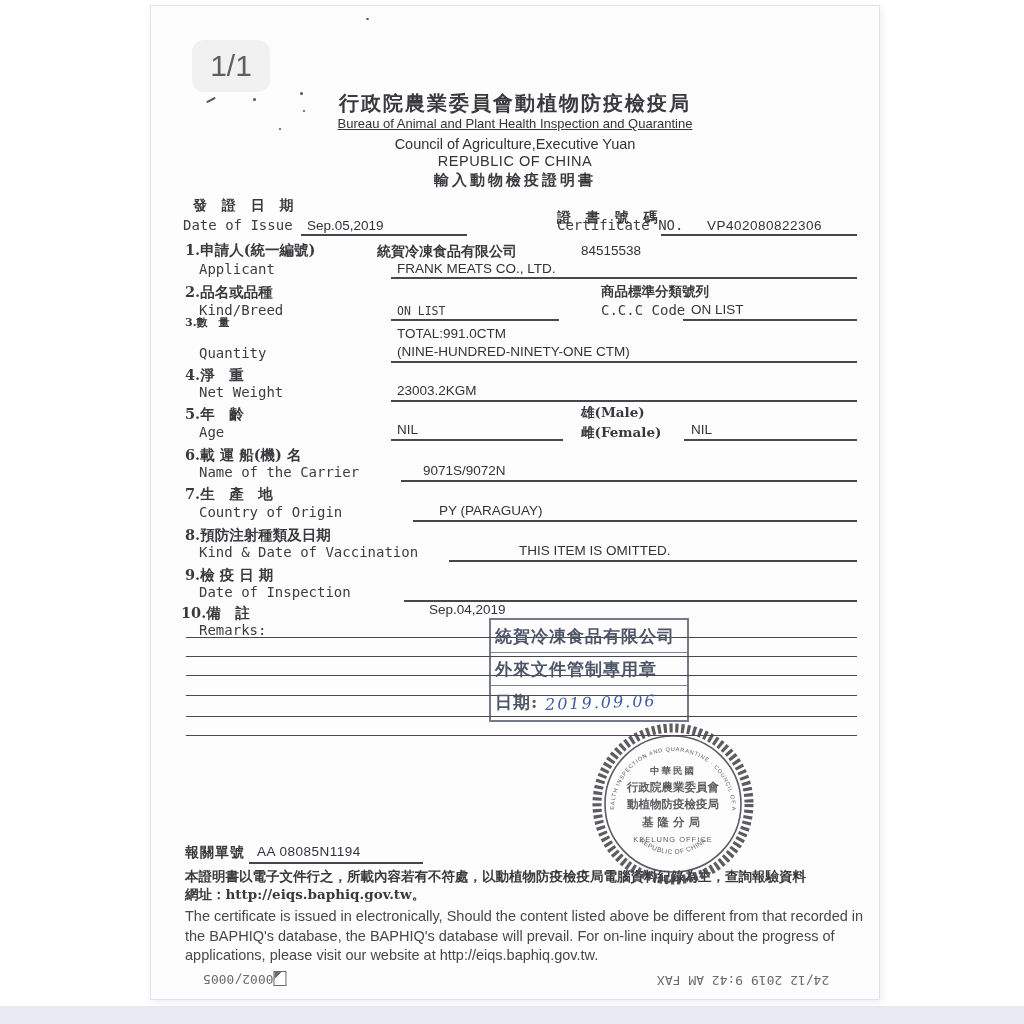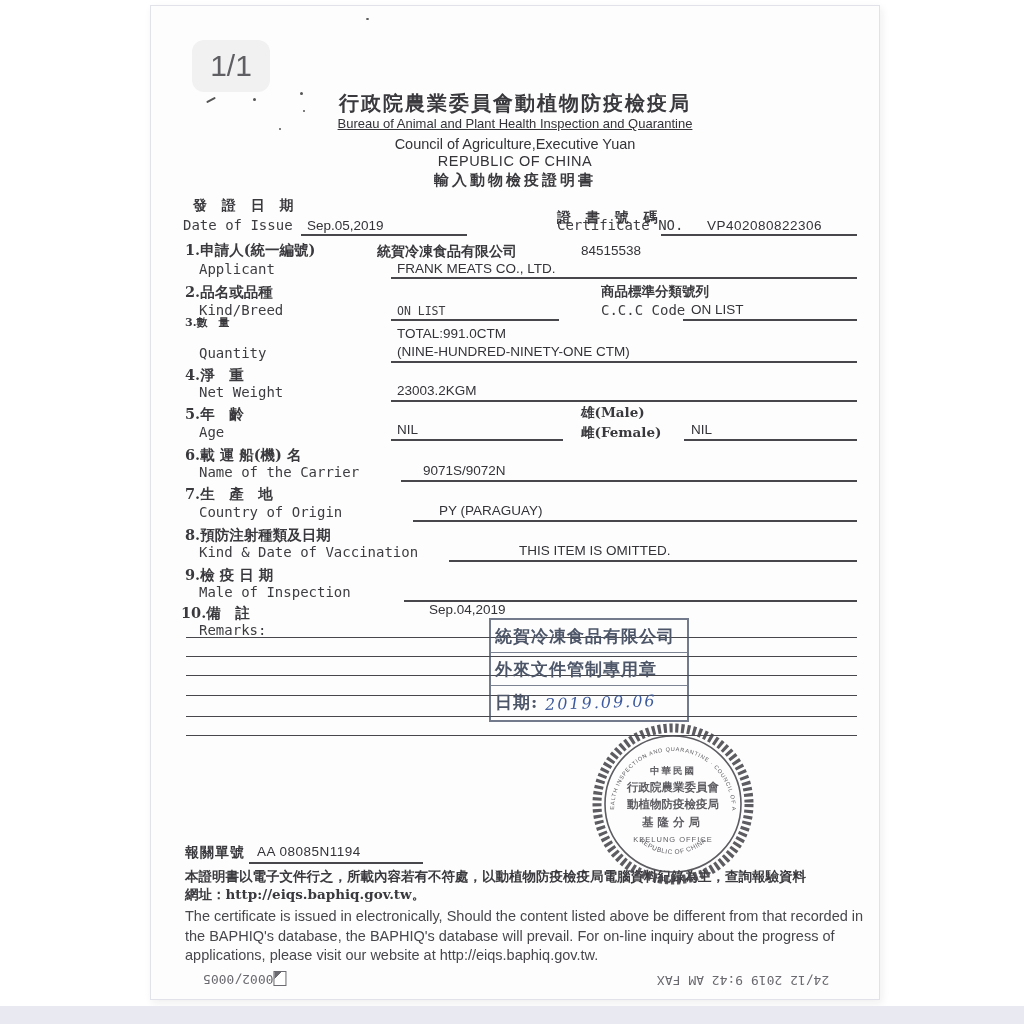--- a/index.html
+++ b/index.html
@@ -118,21 +118,21 @@
   <div class="uline" style="left:262px;top:514px;width:444px;"></div>
 
   <div class="abs zh" style="left:34px;top:520px;font-size:14.5px;">
     <span>8.</span><span>預防注射種類及日期</span></div>
   <div class="abs mono" style="left:48px;top:538px;font-size:14px;">Kind &amp; Date of Vaccination</div>
   <div class="abs sans" style="left:368px;top:537px;font-size:13.5px;">THIS ITEM IS OMITTED.</div>
   <div class="uline" style="left:298px;top:554px;width:408px;"></div>
 
   <div class="abs zh" style="left:34px;top:560px;font-size:14.5px;">
     <span>9.</span><span>檢 疫 日 期</span></div>
-  <div class="abs mono" style="left:48px;top:578px;font-size:14px;">Male of Inspection</div>
+  <div class="abs mono" style="left:48px;top:578px;font-size:14px;">Date of Inspection</div>
   <div class="abs sans" style="left:278px;top:577px;font-size:13.5px;margin-top:19px;">Sep.04,2019</div>
   <div class="uline" style="left:253px;top:594px;width:453px;"></div>
 
   <div class="abs zh" style="left:30px;top:598px;font-size:14.5px;">
     <span>10.</span><span>備　註</span></div>
   <div class="abs mono" style="left:48px;top:616px;font-size:14px;">Remarks:</div>
 
   <div class="uline thin" style="left:35px;top:631px;width:671px;"></div>
   <div class="uline thin" style="left:35px;top:650px;width:671px;"></div>
   <div class="uline thin" style="left:35px;top:669px;width:671px;"></div>

